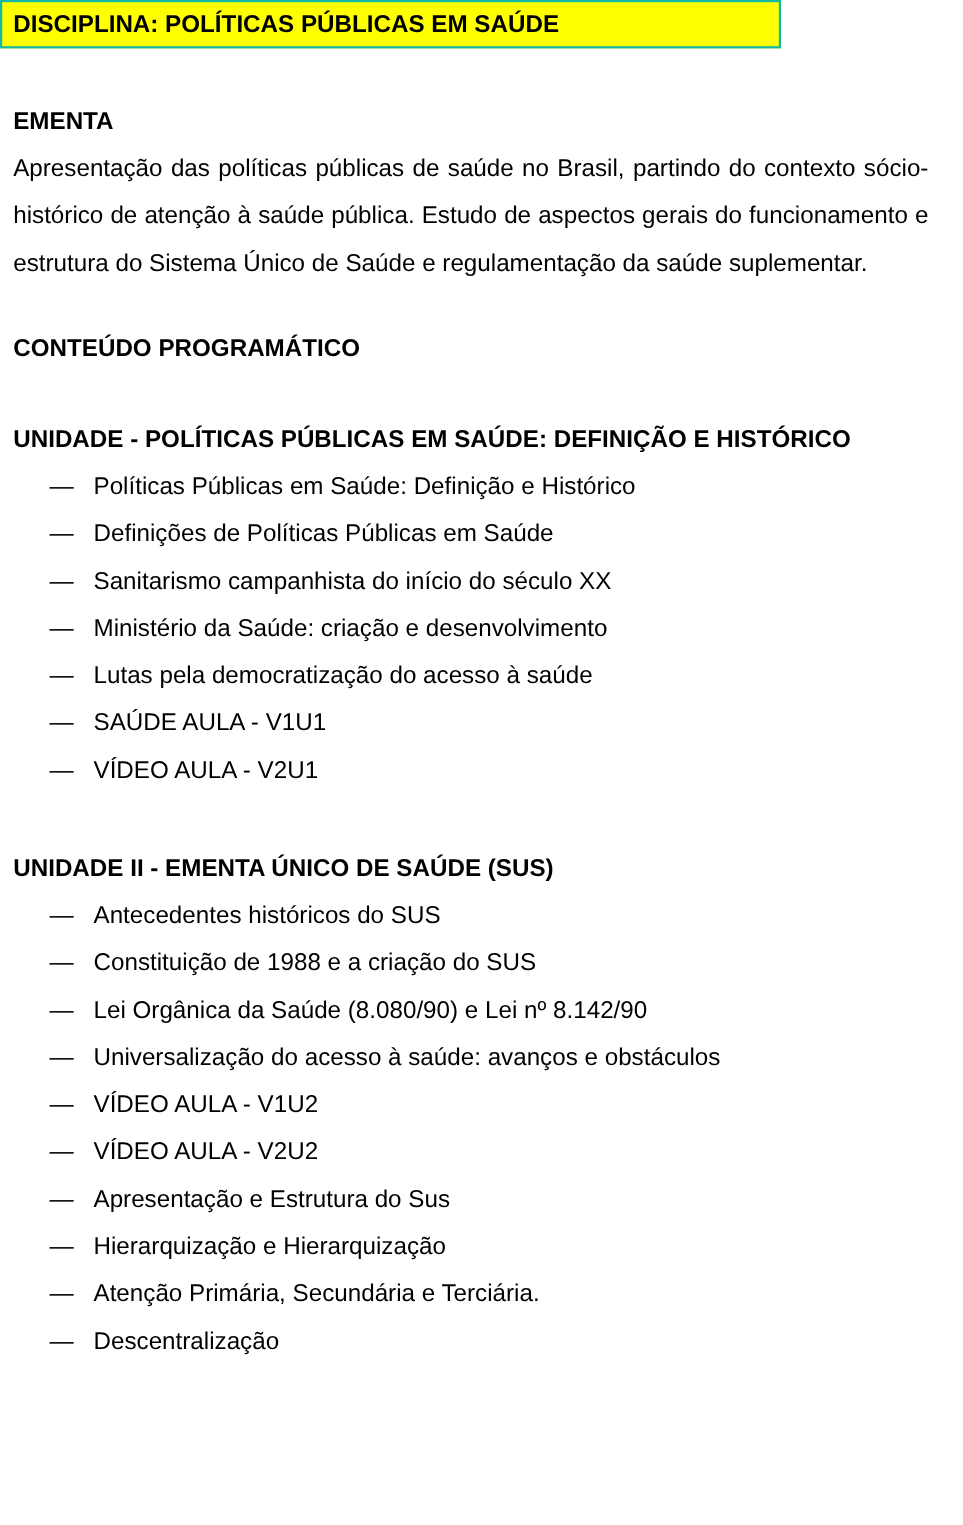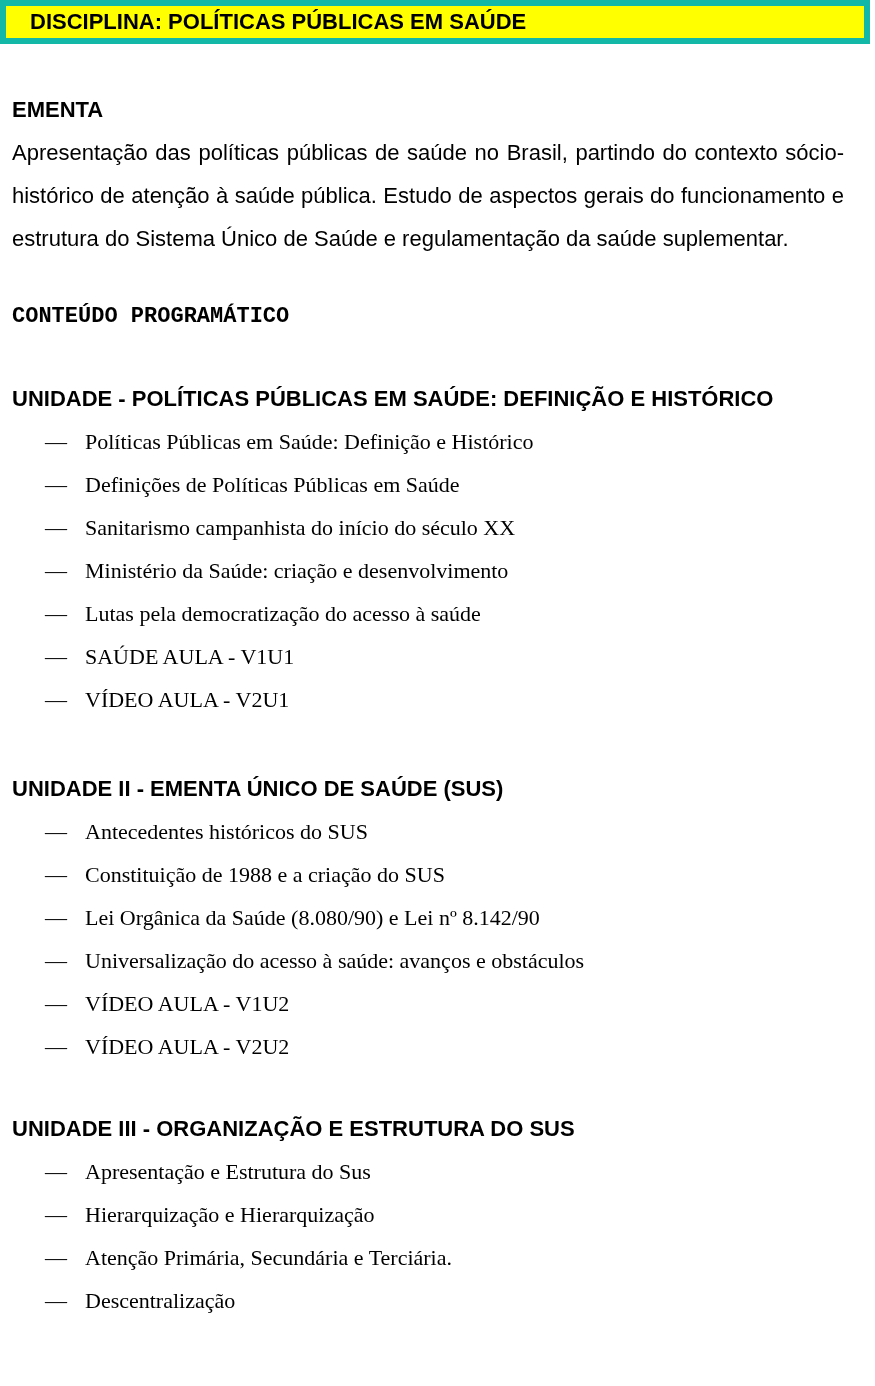--- a/index.html
+++ b/index.html
@@ -7,53 +7,52 @@
   body {
     width: 875px;
     height: 1386px;
     overflow: hidden;
     background: #ffffff;
     color: #000000;
     font-family: "Liberation Sans", sans-serif;
     font-size: 22px;
   }
   .title-bar {
-    width: 870px;
+    width: 710px;
     height: 44px;
-    border: 6px solid #14b8a6;
+    border: 2px solid #14b8a6;
     background: #FFFF00;
     display: flex;
     align-items: center;
-    padding-left: 24px;
+    padding-left: 10px;
     font-weight: bold;
     font-size: 22px;
   }
   .doc {
     padding-left: 12px;
     padding-right: 31px;
   }
   .heading {
     font-weight: bold;
     line-height: 43px;
     white-space: nowrap;
   }
   .ementa-heading { margin-top: 44px; }
   .ementa-paragraph {
     text-align: justify;
     line-height: 43px;
   }
-  .conteudo-heading { margin-top: 35px; font-family: Liberation Mono, monospace; }
+  .conteudo-heading { margin-top: 35px; }
   .unit-1-heading { margin-top: 39px; }
   .unit-2-heading { margin-top: 46px; }
   .unit-3-heading { margin-top: 39px; }
   .bullet-item {
     line-height: 43px;
     padding-left: 33px;
     white-space: nowrap;
-    font-family: Liberation Serif, serif;
   }
   .dash {
     display: inline-block;
     width: 40px;
   }
 </style>
 </head>
 <body>
 
 <div>
@@ -89,21 +88,20 @@
           <div class="bullet-item"><span class="dash">—</span><span>Antecedentes históricos do SUS</span></div>
           <div class="bullet-item"><span class="dash">—</span><span>Constituição de 1988 e a criação do SUS</span></div>
           <div class="bullet-item"><span class="dash">—</span><span>Lei Orgânica da Saúde (8.080/90) e Lei nº 8.142/90</span></div>
           <div class="bullet-item"><span class="dash">—</span><span>Universalização do acesso à saúde: avanços e obstáculos</span></div>
           <div class="bullet-item"><span class="dash">—</span><span>VÍDEO AULA - V1U2</span></div>
           <div class="bullet-item"><span class="dash">—</span><span>VÍDEO AULA - V2U2</span></div>
         </div>
     </div>
 
     <div>
-      <div class="heading unit-3-heading">UNIDADE III - ORGANIZAÇÃO E ESTRUTURA DO SUS</div>
       <div>
           <div class="bullet-item"><span class="dash">—</span><span>Apresentação e Estrutura do Sus</span></div>
           <div class="bullet-item"><span class="dash">—</span><span>Hierarquização e Hierarquização</span></div>
           <div class="bullet-item"><span class="dash">—</span><span>Atenção Primária, Secundária e Terciária.</span></div>
           <div class="bullet-item"><span class="dash">—</span><span>Descentralização</span></div>
         </div>
     </div>
 
   </div>
 </div>

